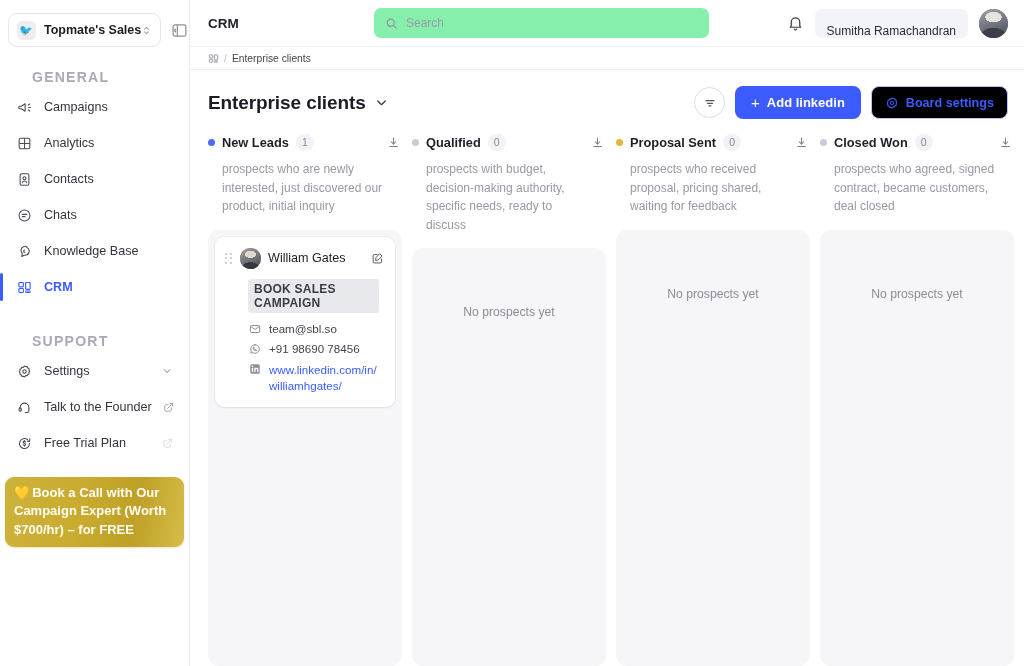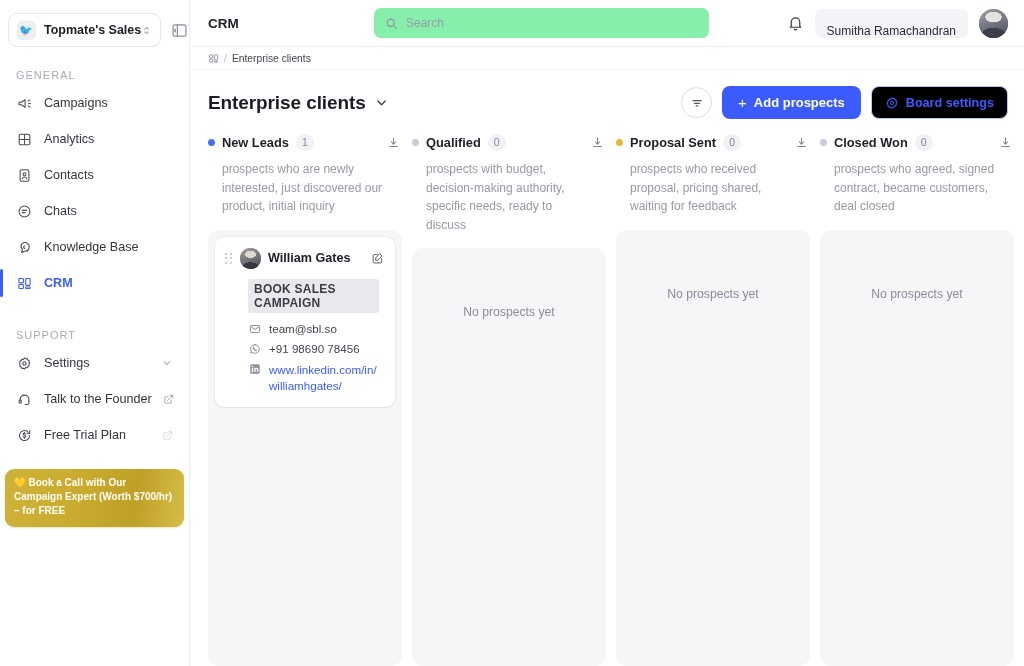--- a/index.html
+++ b/index.html
@@ -50,23 +50,23 @@
   }
   .ws-chev { color: #a0a2ae; flex: 0 0 auto; display:flex; }
   .collapse-btn {
     width: 24px; height: 24px; flex: 0 0 24px;
     display: flex; align-items: center; justify-content: center;
     color: #8b8d9b; cursor: pointer; border-radius: 5px;
   }
 
   .nav-section { padding: 0 8px; }
   .nav-label {
-    font-size: 11px; letter-spacing: 0.09em; font-weight: 400;
+    font-size: 14px; letter-spacing: 0.09em; font-weight: 700;
     color: #a8aab6; text-transform: uppercase;
-    padding: 0 8px; margin: 22px 0 6px 0;
+    padding: 0 8px; margin: 22px 0 6px 16px;
   }
   .nav-label.support { margin-top: 26px; }
   .nav-item {
     display: flex; align-items: center; gap: 11px;
     height: 32px; padding: 0 8px; margin-bottom: 4px;
     border-radius: 7px; cursor: pointer;
     position: relative;
     color: #3c3d49;
   }
   .nav-item .ico { width: 17px; height: 17px; flex:0 0 17px; display:flex; align-items:center; justify-content:center; color:#4a4b57; }
@@ -79,21 +79,21 @@
     width: 2.5px; height: 28px; border-radius: 2px; background: #3b5bfd;
   }
   .nav-item.muted .trail { color: #d5d6de; }
 
   .cta-banner {
     margin: 14px 5px 0 5px;
     border-radius: 9px;
     padding: 7px 9px 8px 9px;
     background: linear-gradient(100deg,#cdb23a 0%, #c9ab2f 42%, #bfa028 72%, #d6bd48 100%);
     color: #fffdf3;
-    font-size: 10px; font-weight: 600; line-height: 1.42;
+    font-size: 13px; font-weight: 600; line-height: 1.42;
     cursor: pointer;
     box-shadow: 0 1px 2px rgba(160,135,20,.25);
   }
   .cta-banner .hrt { margin-right: 2px; }
 
   
   .main { flex: 1 1 auto; display: flex; flex-direction: column; min-width: 0; background:#fff; }
 
   .topbar {
     height: 47px; flex: 0 0 47px;
@@ -230,21 +230,21 @@
     width: 21px; height: 21px; border-radius: 50%; flex: 0 0 21px;
     overflow: hidden; position: relative; background: #6d6f7b;
   }
   .card-avatar::after{
     content:""; position:absolute; inset:0;
     background:
       radial-gradient(ellipse 42% 28% at 50% 30%, #ded9cd 0 60%, transparent 63%),
       radial-gradient(ellipse 60% 42% at 50% 98%, #36383f 0 70%, transparent 73%),
       linear-gradient(155deg,#a6a399 0%, #6f7179 55%, #44454d 100%);
   }
-  .card-name { font-size: 12.6px; font-weight: 700; color: #1c1d27; }
+  .card-name { font-size: 12.6px; font-weight: 400; color: #1c1d27; }
   .card-edit { margin-left: auto; color: #4d4e59; cursor: pointer; display:flex; }
   .tag {
     display: inline-block; margin: 10px 5px 0 24px;
     background: #e8e9ed; color: #3b3c46;
     font-size: 12px; font-weight: 600; letter-spacing: .02em;
     padding: 3px 6px; border-radius: 3px;
   }
   .c-rows { margin: 9px 0 0 24px; display: flex; flex-direction: column; gap: 7px; }
   .c-row { display: flex; gap: 8px; align-items: flex-start; font-size: 11.6px; color: #42434f; }
   .c-row .ri { flex: 0 0 13px; width:13px; display:flex; align-items:center; justify-content:center; color: #7e808e; margin-top:1px;}
@@ -465,21 +465,21 @@
       <div class="board-actions">
         <div class="filter-btn">
           <svg width="14" height="14" viewBox="0 0 24 24" fill="none" stroke="currentColor" stroke-width="2" stroke-linecap="round">
               <line x1="5" y1="8" x2="19" y2="8"></line>
               <line x1="7.5" y1="12.5" x2="16.5" y2="12.5"></line>
               <line x1="10.5" y1="17" x2="13.5" y2="17"></line>
             </svg>
         </div>
         <button class="btn-primary">
           <span class="plus">+</span>
-          <span>Add prospects</span>
+          <span>Add linkedin</span>
         </button>
         <button class="btn-outline">
           <span style="display:flex">
             <svg width="14" height="14" viewBox="0 0 24 24" fill="none" stroke="currentColor" stroke-width="1.8" stroke-linejoin="round">
                 <path d="M12 3.2l1.9 1.3 2.3-.3 1 2.1 2.1 1-.3 2.3 1.3 1.9-1.3 1.9.3 2.3-2.1 1-1 2.1-2.3-.3L12 20.8l-1.9-1.3-2.3.3-1-2.1-2.1-1 .3-2.3L3.7 12.5 5 10.6l-.3-2.3 2.1-1 1-2.1 2.3.3z"></path>
                 <circle cx="12" cy="12" r="2.6"></circle>
               </svg>
           </span>
           <span>Board settings</span>
         </button>

